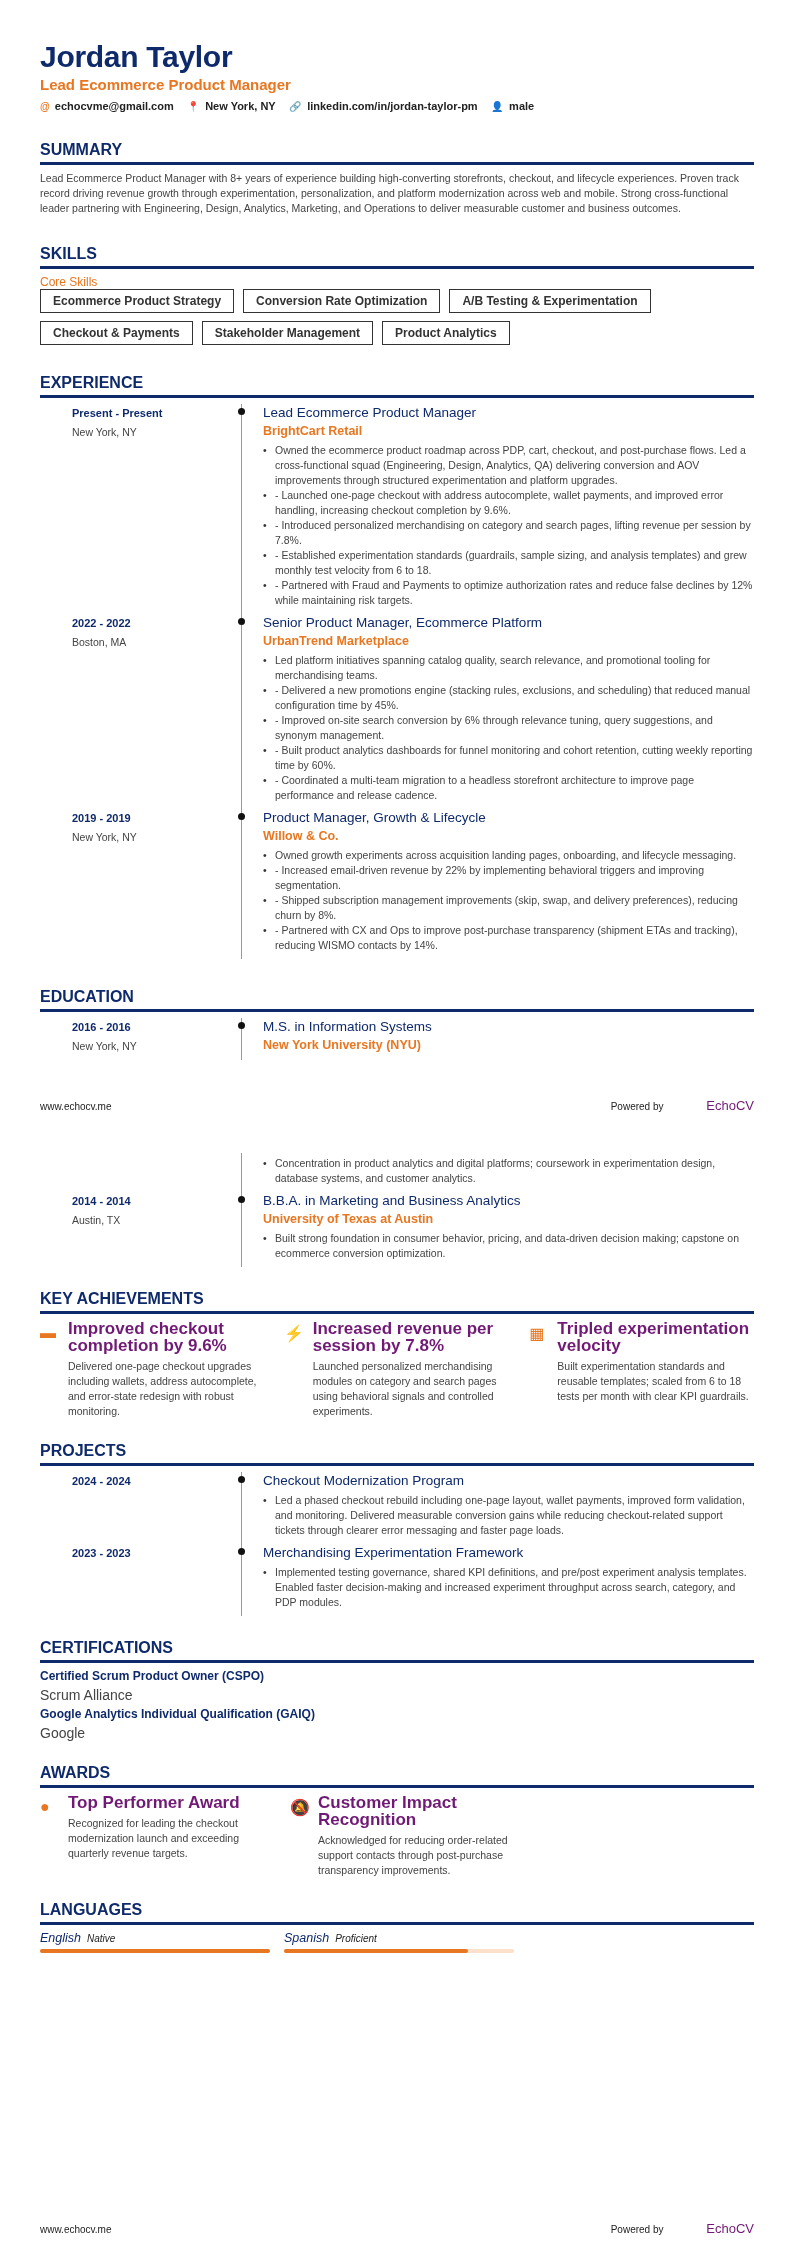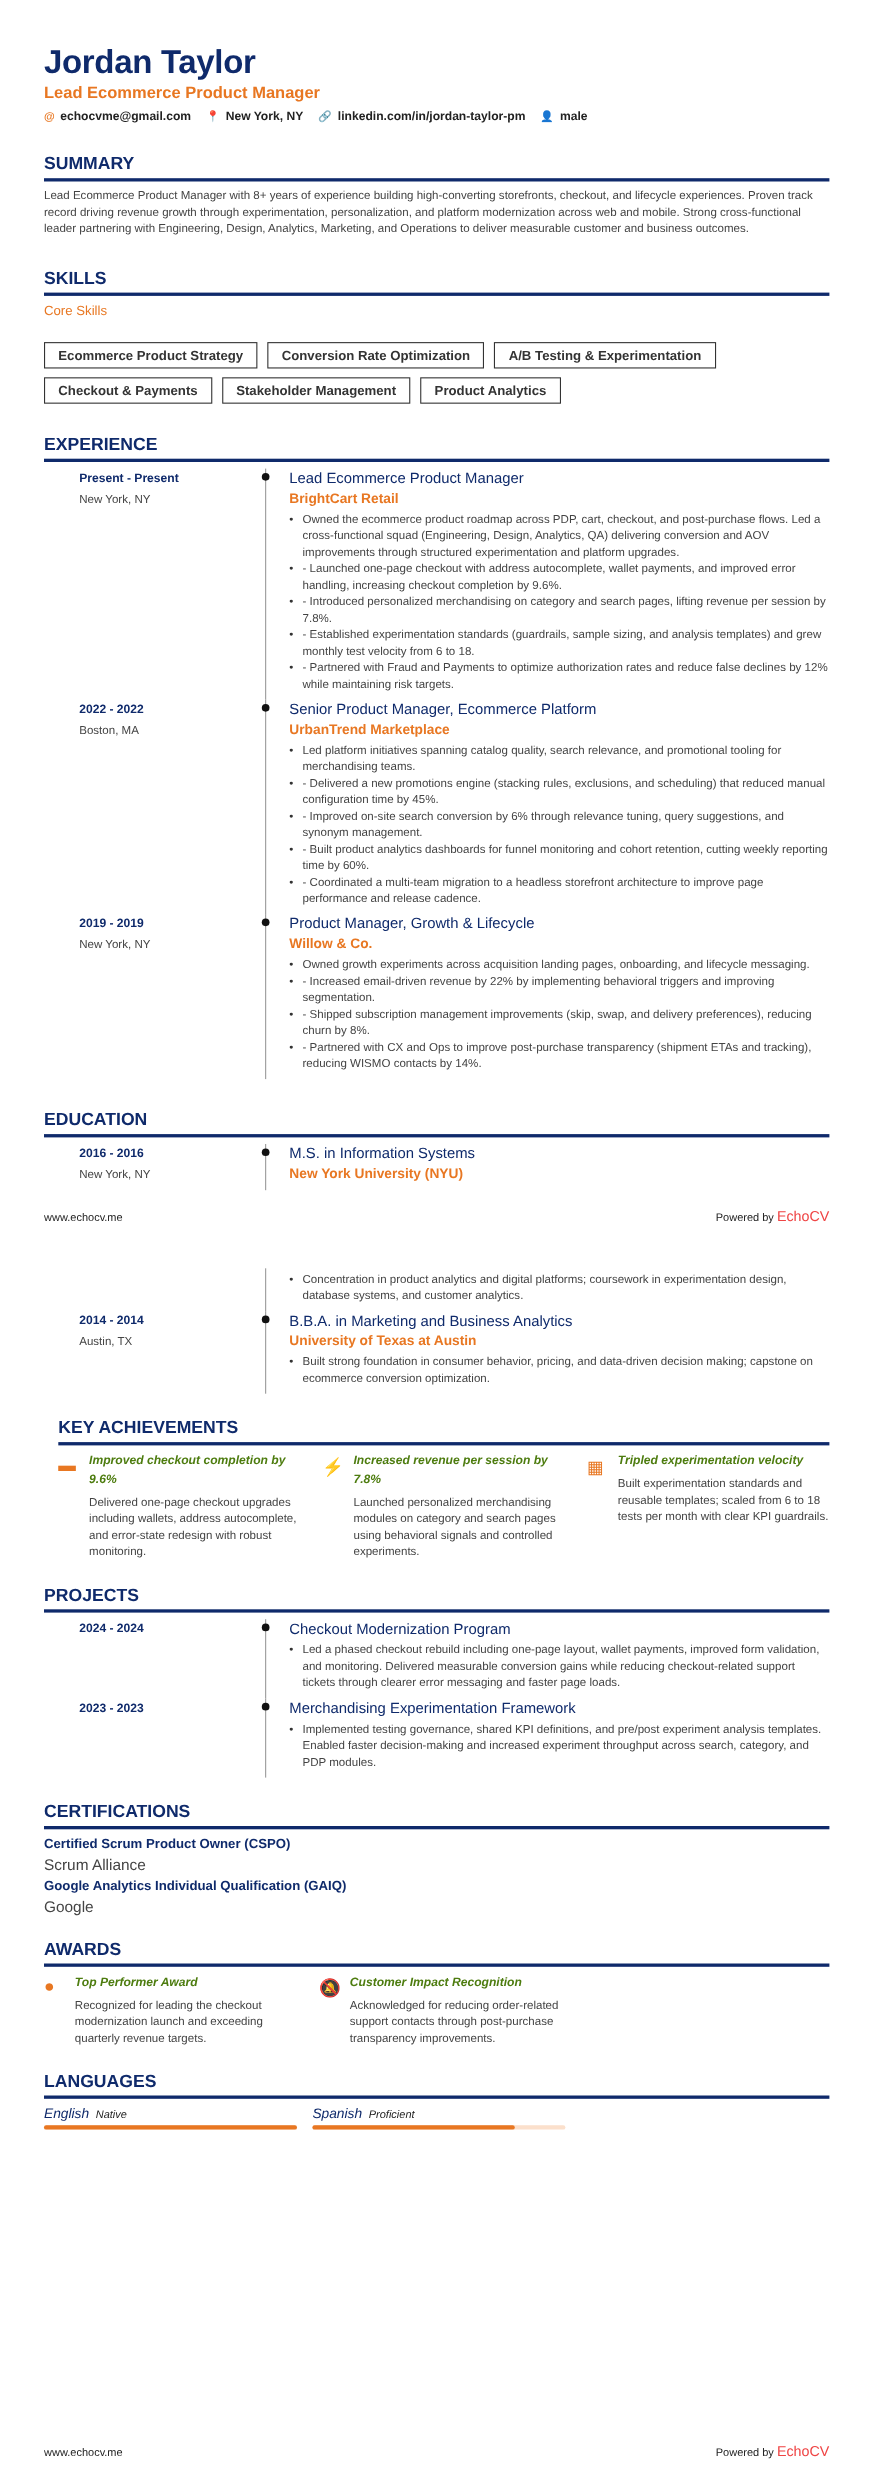--- a/index.html
+++ b/index.html
@@ -12,44 +12,44 @@
   .contacts { display: flex; gap: 14px; margin-top: 6px; font-size: 11px; font-weight: bold; color: #222; align-items: center; }
   .contact { display: flex; align-items: center; gap: 5px; }
   .contact .ic { color: #e87722; font-size: 10px; }
 
   .section { margin-top: 28px; }
   .sec-title { font-size: 16px; font-weight: bold; color: #0f2a6b; line-height: 20px; }
   .sec-rule { height: 3px; background: #0f2a6b; margin-top: 2px; margin-bottom: 6px; }
 
   .summary { font-size: 10.5px; line-height: 15px; color: #444; }
 
-  .sub-label { color: #e87722; font-size: 12px; margin-bottom: 22px; }
+  .sub-label { color: #e87722; font-size: 12px; margin-bottom: 0; }
   .chips { display: flex; flex-wrap: wrap; gap: 8px 9px; }
   .chip { border: 1.5px solid #333; padding: 4px 12px; font-size: 12px; font-weight: bold; color: #333; }
 
   .tl-row { display: flex; position: relative; }
   .tl-left { width: 165px; flex: none; padding-top: 2px; margin-left: 32px; }
   .tl-date { font-size: 11px; font-weight: bold; color: #0f2a6b; line-height: 14px; }
   .tl-loc { font-size: 10.5px; color: #444; margin-top: 6px; }
   .tl-line { width: 1px; background: #999; position: relative; flex: none; margin-right: 21px; margin-left: 4px;}
   .tl-dot { position: absolute; left: -3px; top: 4px; width: 7px; height: 7px; background: #111; border-radius: 50%; }
   .tl-right { flex: 1; padding-bottom: 6px; }
   .tl-role { font-size: 13.5px; color: #0f2a6b; line-height: 18px; }
   .tl-org { font-size: 12.5px; font-weight: bold; color: #e87722; line-height: 18px; }
   ul.bullets { list-style: none; margin-top: 3px; }
   ul.bullets li { font-size: 10.5px; line-height: 15px; color: #444; padding-left: 12px; position: relative; }
   ul.bullets li::before { content: "•"; position: absolute; left: 0; color: #333; }
 
   .footer { position: absolute; bottom: 10px; left: 40px; right: 40px; display: flex; justify-content: space-between; font-size: 10px; color: #222; align-items: baseline; }
-  .footer .brand { font-size: 13px; color: #ef4444; }
+  .footer .brand { font-size: 13px; color: #701a75; margin-left: 40px; }
 
   .ach-grid { display: flex; gap: 20px; margin-top: 6px; }
   .ach { flex: 1; display: flex; gap: 12px; }
   .ach-icon { width: 16px; flex: none; color: #e87722; font-size: 16px; padding-top: 4px; }
-  .ach-title { font-size: 11px; font-weight: bold; color: #4d7c0f; line-height: 17px; font-style: italic; }
+  .ach-title { font-size: 17px; font-weight: bold; color: #701a75; line-height: 17px; }
   .ach-desc { font-size: 10.5px; color: #444; line-height: 15px; margin-top: 5px; }
 
   .cert-name { font-size: 12px; font-weight: bold; color: #0f2a6b; margin-top: 4px; }
   .cert-org { font-size: 14px; color: #444; margin-top: 4px; margin-bottom: 4px; }
 
   .lang-row { display: flex; gap: 14px; margin-top: 4px; }
   .lang { width: 230px; }
   .lang-head { display: flex; align-items: baseline; gap: 6px; font-style: italic; }
   .lang-name { font-size: 12.5px; color: #0f2a6b; }
   .lang-level { font-size: 10px; color: #222; }
@@ -214,21 +214,21 @@
       <div class="tl-right">
         <div class="tl-role">B.B.A. in Marketing and Business Analytics</div>
         <div class="tl-org">University of Texas at Austin</div>
         <ul class="bullets">
           <li>Built strong foundation in consumer behavior, pricing, and data-driven decision making; capstone on ecommerce conversion optimization.</li>
         </ul>
       </div>
     </div>
   </div>
 
-  <div class="section" style="margin-top:22px;margin-left:13px;">
+  <div class="section" style="margin-top:22px;">
     <div class="sec-title">KEY ACHIEVEMENTS</div>
     <div class="sec-rule"></div>
     <div class="ach-grid">
       <div class="ach">
         <span class="ach-icon">▬</span>
         <div>
             <div class="ach-title">Improved checkout completion by 9.6%</div>
             <div class="ach-desc">Delivered one-page checkout upgrades including wallets, address autocomplete, and error-state redesign with robust monitoring.</div>
           </div>
       </div>

